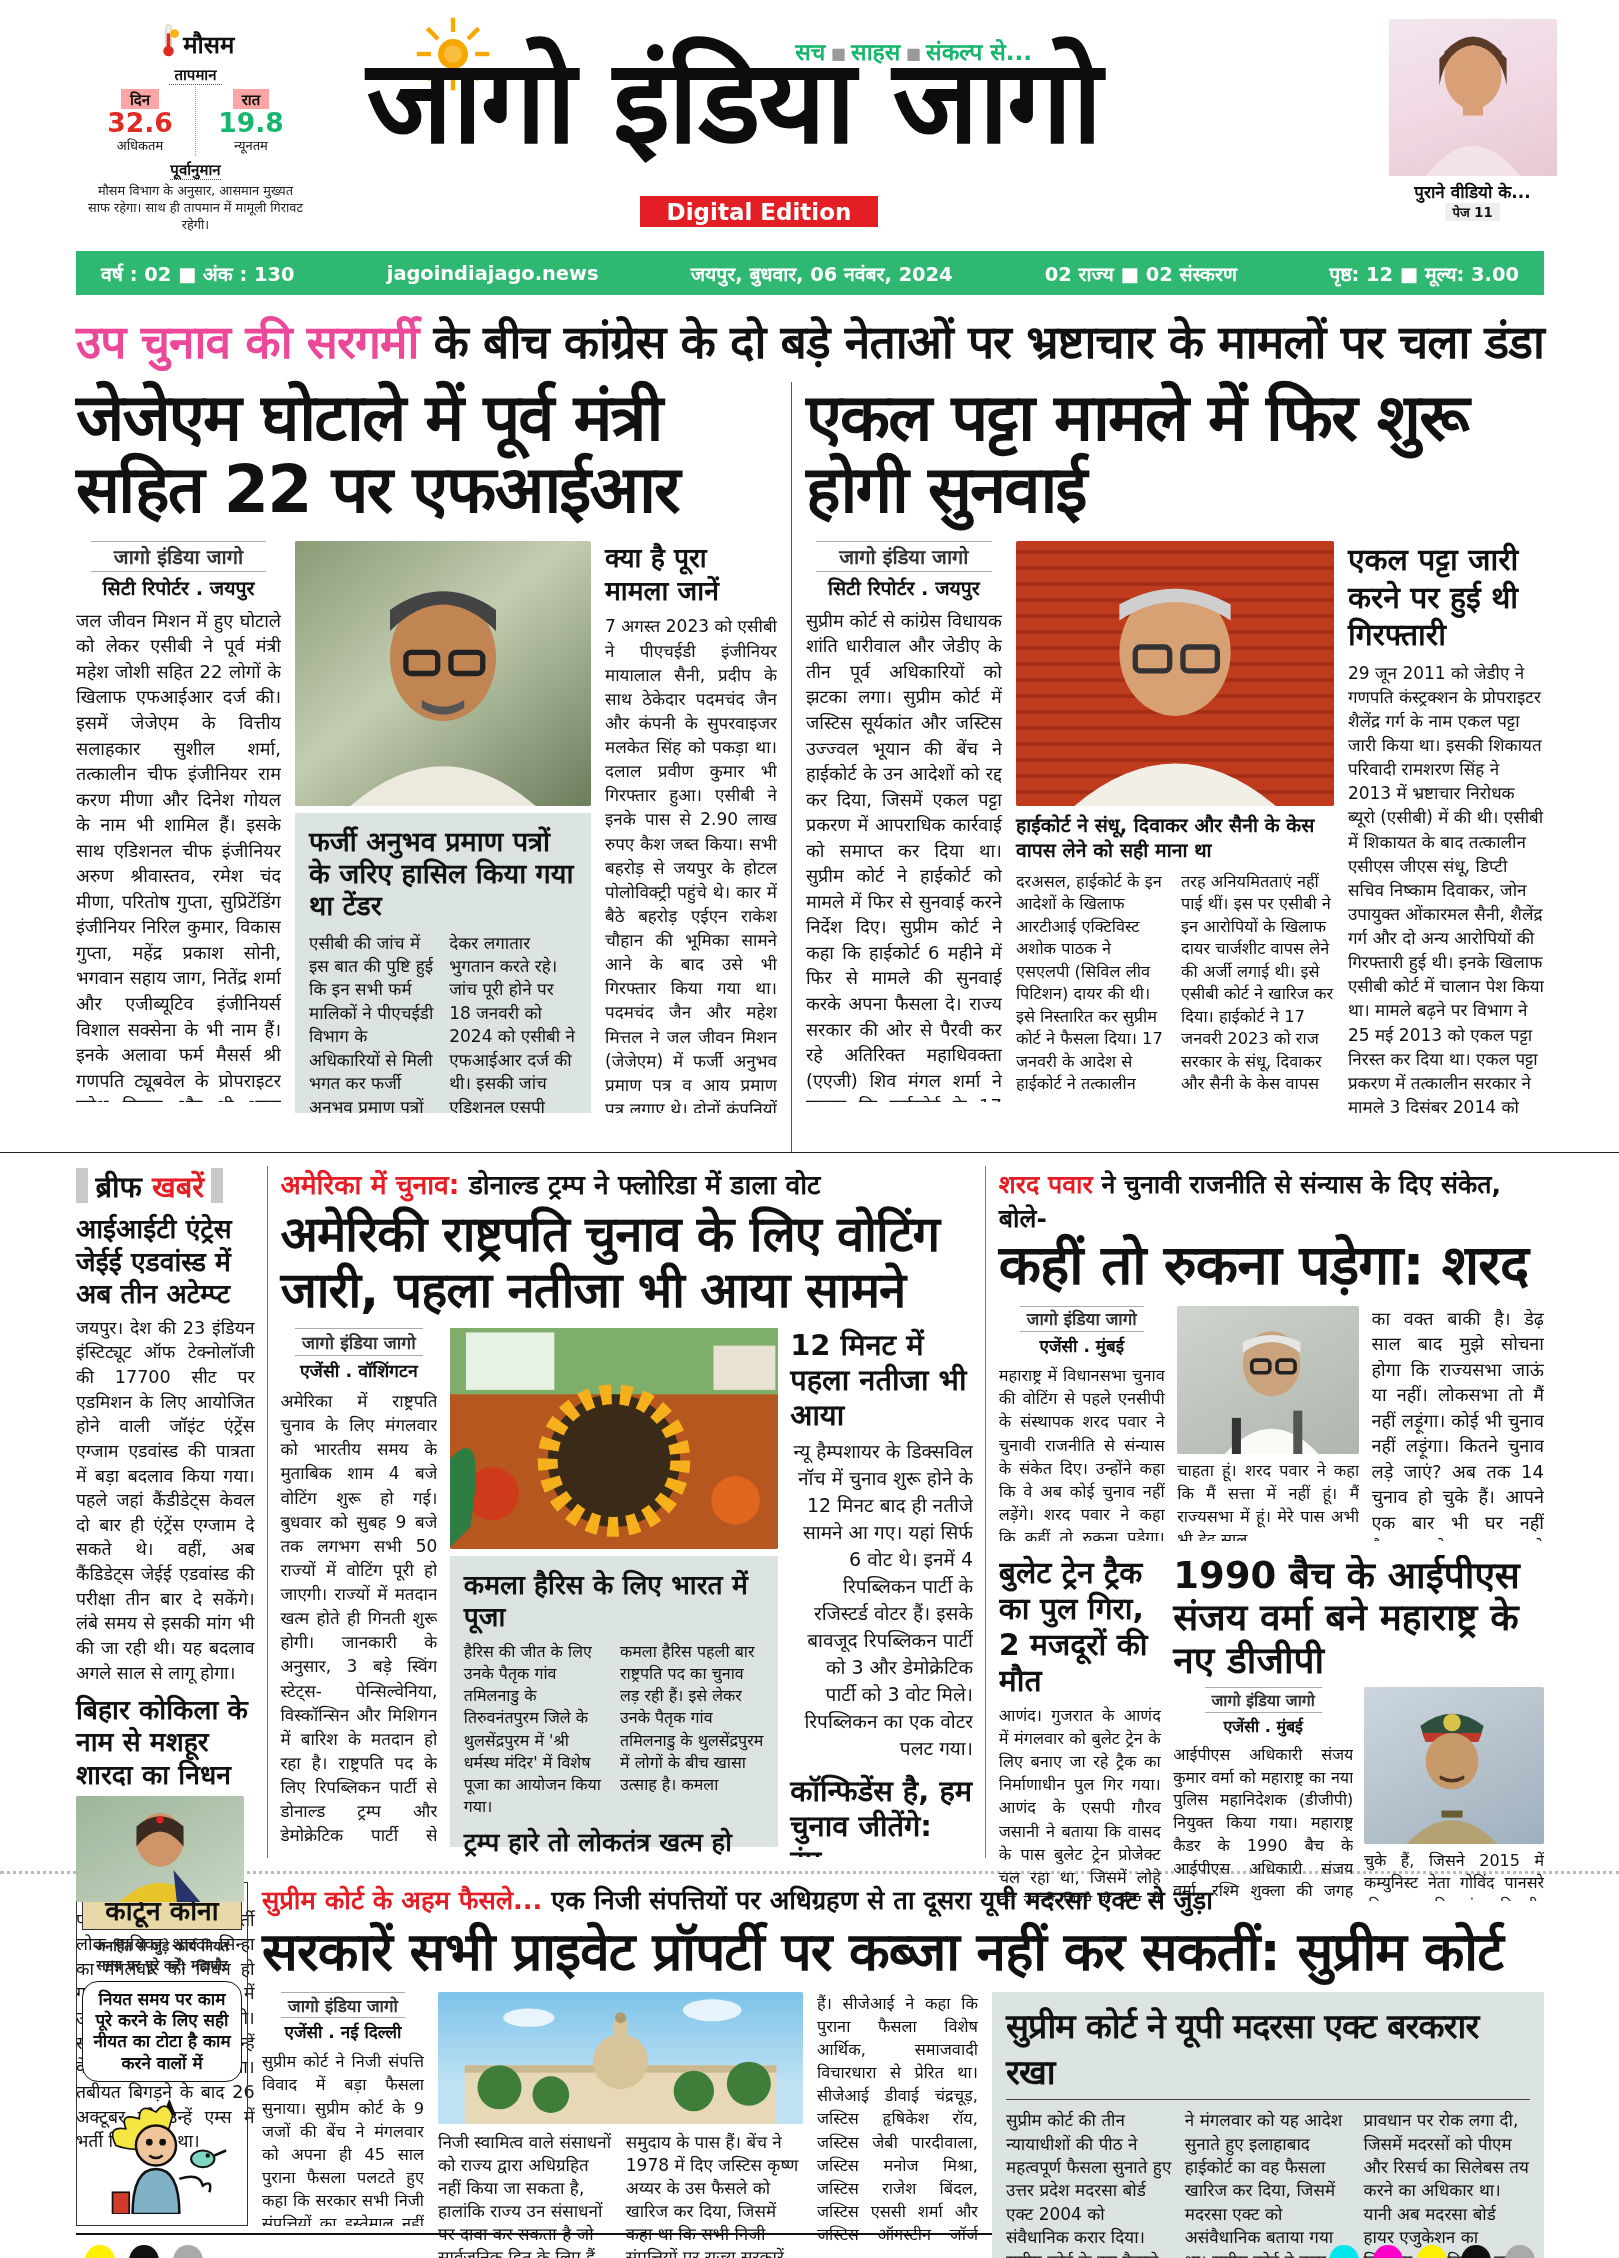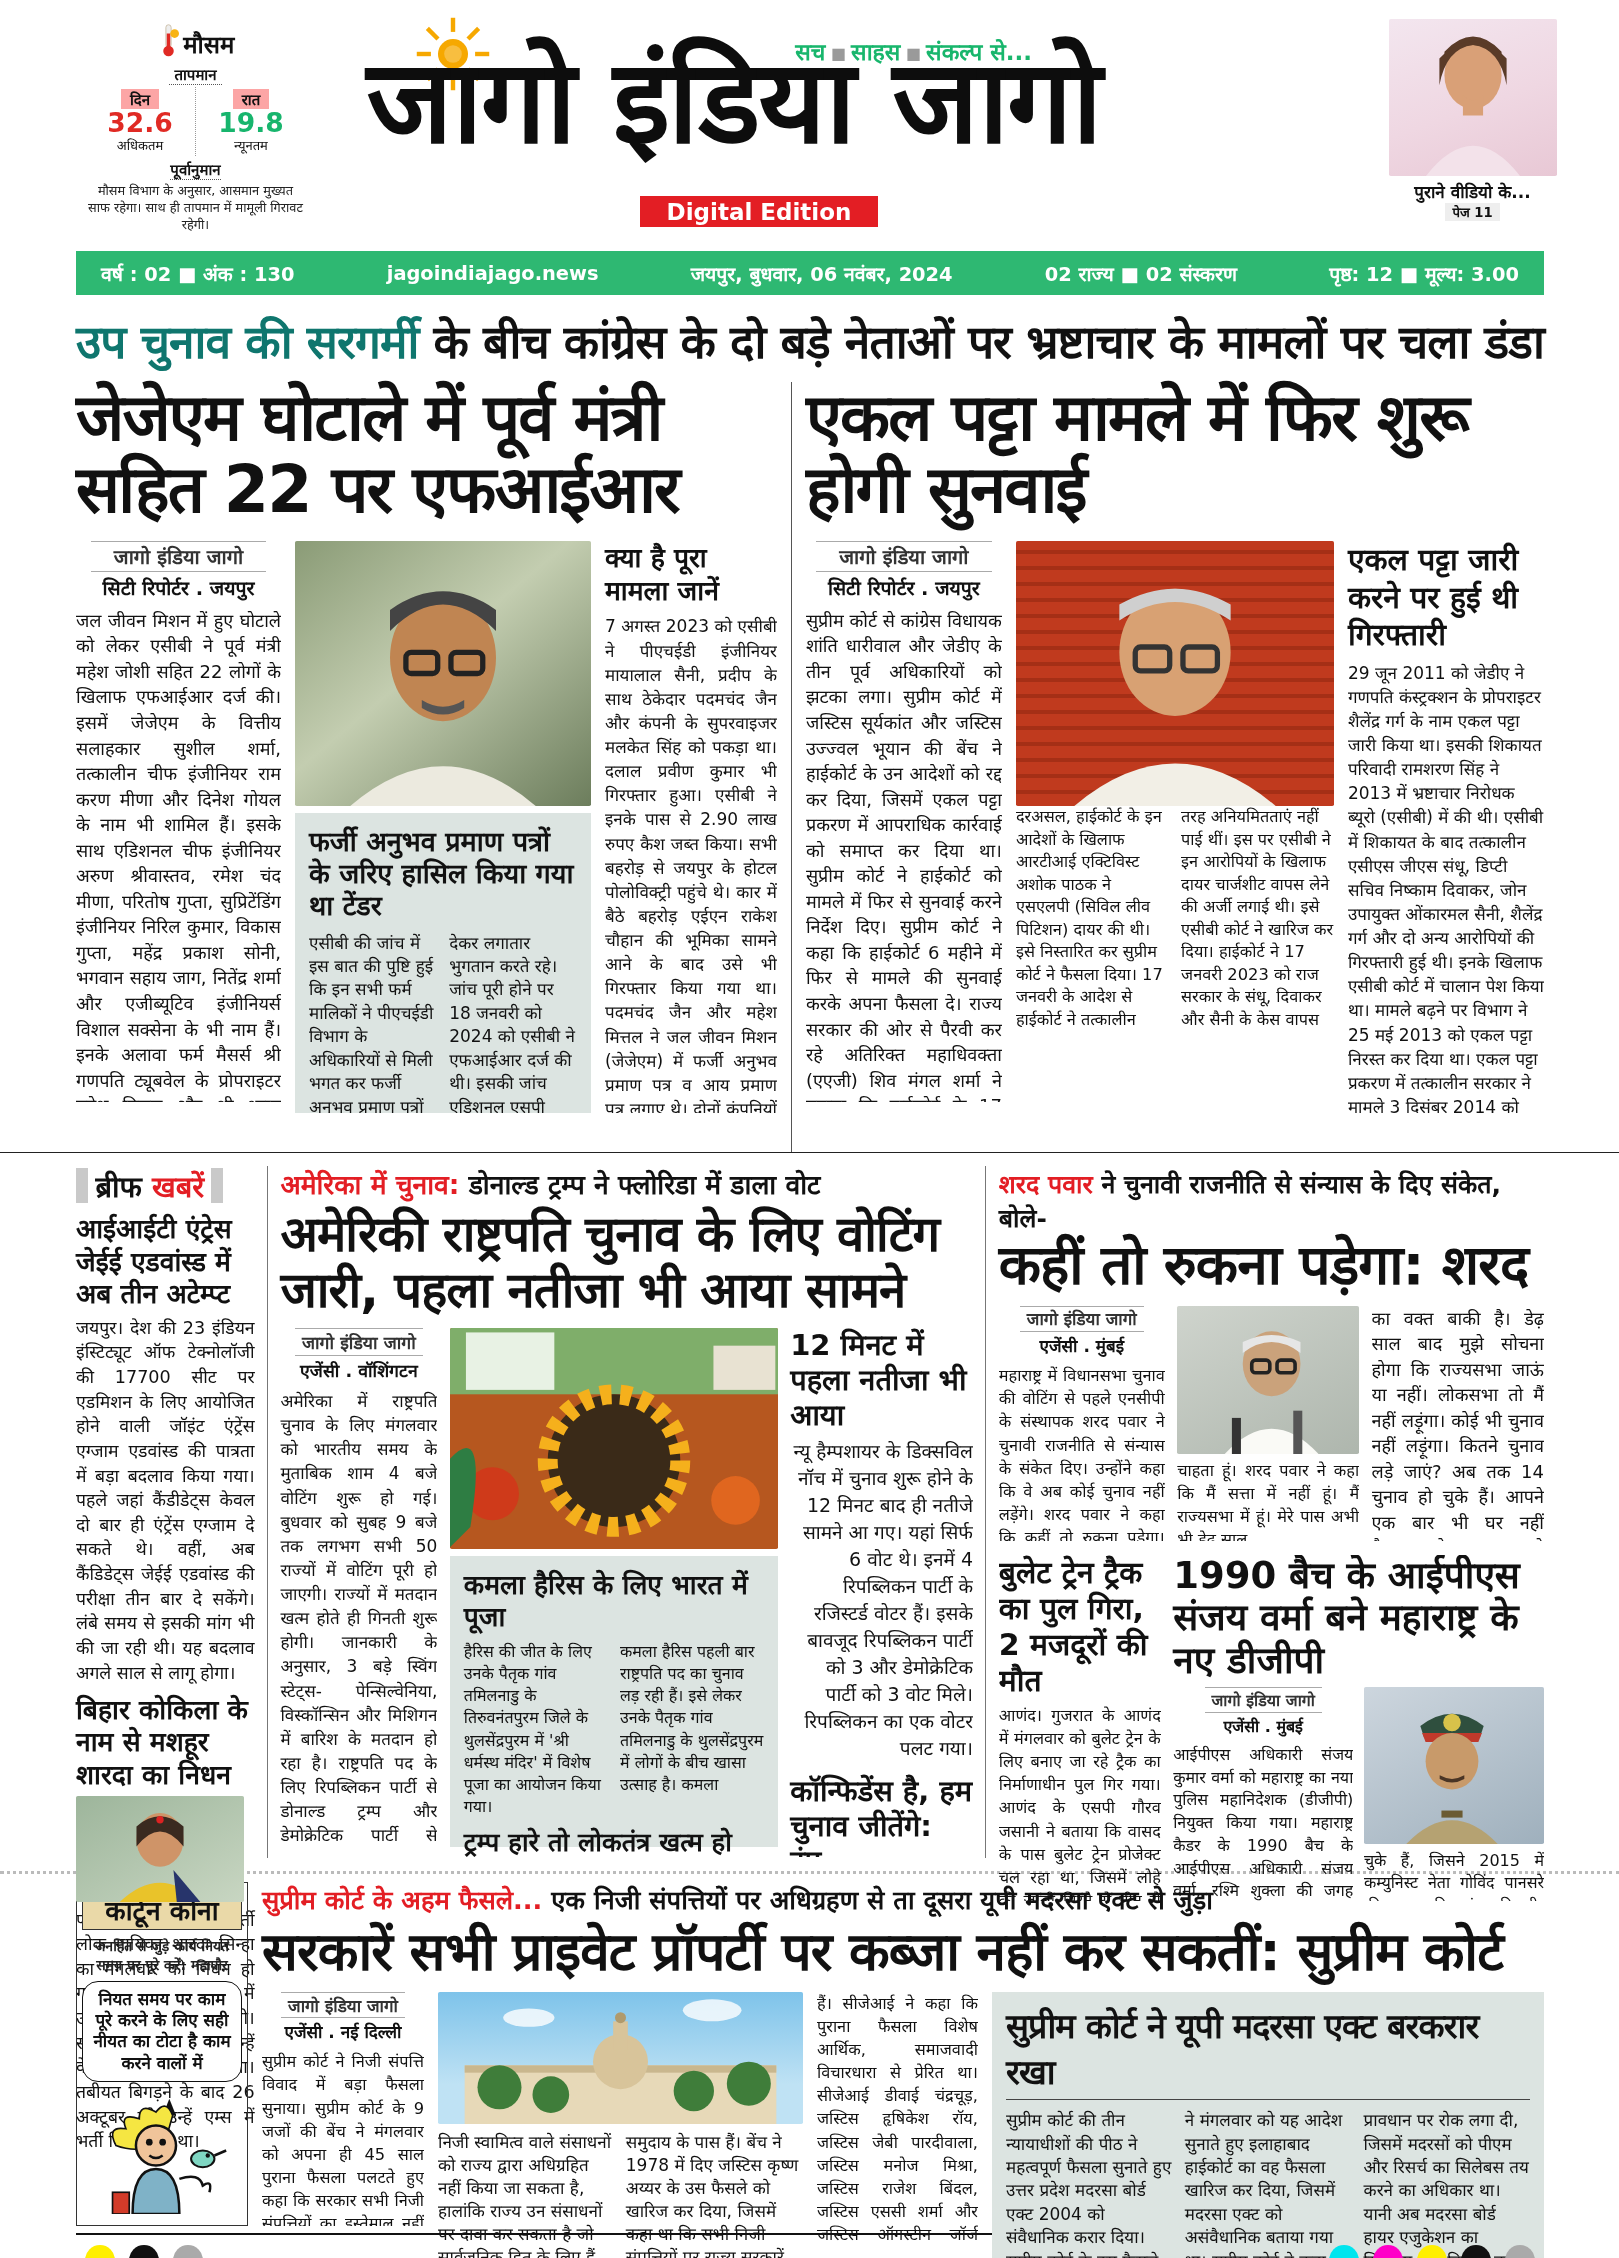--- a/index.html
+++ b/index.html
@@ -39,21 +39,21 @@
   .promo { position:absolute; right:55px; top:19.4px; width:185px; text-align:center; }
   .promo-photo { width:168px; height:157px; margin:0 auto; border-radius:3.5px;
     background:linear-gradient(160deg,#f3e6ef 0%,#efd7e2 55%,#e8c8d5 100%); position:relative; overflow:hidden;}
   .promo-line1 { font-size:17px; font-weight:bold; margin-top:3.5px;}
   .promo-line2 { font-size:13.2px; font-weight:bold; background:#eee; display:inline-block; padding:0 7px; }
   
   .infobar { height:44px; background:#2eb872; color:#fff; display:flex; align-items:center;
     justify-content:space-between; padding:0 25px; font-size:19.4px; font-weight:bold; margin:0 76px;}
   
   .strip { text-align:center; font-size:46px; font-weight:bold; padding:14px 0 5.3px 0; letter-spacing:-0.9px;}
-  .strip .red { color:#0f766e; }
+  .strip .red { color:#ec4899; }
   
   .byline-box { text-align:center; margin-bottom:7px; }
   .byline-a { font-weight:bold; font-size:20px; border-top:0.9px solid #aaa; border-bottom:0.9px solid #aaa;
     display:inline-block; padding:0.9px 23px; color:#333;}
   .byline-b { font-weight:bold; font-size:19.4px; margin-top:1.8px;}
   .body-text { font-size:18px; line-height:1.42; text-align:justify; overflow:hidden; }
   .photo { position:relative; overflow:hidden; border-radius:1.8px; }
   .graybox { background:#dce4e1; padding:12.4px 14px; }
   .vrule { width:0.9px; background:#555; }
   
@@ -266,20 +266,21 @@
         <div class="c-mid-r">
           <div class="photo" style="width:318px;height:265px;background:repeating-linear-gradient(0deg,#c03a1e 0 12.4px,#a52f16 12.4px 16px),#b23318;">
             <svg width="318" height="265" viewBox="0 0 120 100" preserveAspectRatio="xMidYMax meet">
               <ellipse cx="60" cy="42" rx="21" ry="24" fill="#d8a173"></ellipse>
               <path d="M39 30 Q60 16 81 30 L81 24 Q60 12 39 24 Z" fill="#cfcfcf"></path>
               <rect x="45" y="40" width="13" height="9" rx="2" fill="none" stroke="#333" stroke-width="2"></rect>
               <rect x="63" y="40" width="13" height="9" rx="2" fill="none" stroke="#333" stroke-width="2"></rect>
               <path d="M22 100 Q60 68 98 100 Z" fill="#f2efe6"></path>
             </svg>
           </div>
+          <div class="photo-caption">हाईकोर्ट ने संधू, दिवाकर और सैनी के केस वापस लेने को सही माना था</div>
           <div class="cap2cols" style="height:221px;overflow:hidden;">
             <div class="cc" style="font-size:16.3px;">दरअसल, हाईकोर्ट के इन आदेशों के खिलाफ आरटीआई एक्टिविस्ट अशोक पाठक ने एसएलपी (सिविल लीव पिटिशन) दायर की थी। इसे निस्तारित कर सुप्रीम कोर्ट ने फैसला दिया। 17 जनवरी के आदेश से हाईकोर्ट ने तत्कालीन जीएस संधू, निष्काम दिवाकर और ओंकारमल सैनी के खिलाफ आपराधिक कार्रवाई वापस ले ली थी।</div>
             <div class="cc" style="font-size:16.3px;">तरह अनियमितताएं नहीं पाई थीं। इस पर एसीबी ने इन आरोपियों के खिलाफ दायर चार्जशीट वापस लेने की अर्जी लगाई थी। इसे एसीबी कोर्ट ने खारिज कर दिया। हाईकोर्ट ने 17 जनवरी 2023 को राज सरकार के संधू, दिवाकर और सैनी के केस वापस लेने को सही माना था।</div>
           </div>
         </div>
         <div class="c-last">
           <div class="subhead" style="font-size:30px;">एकल पट्टा जारी करने पर हुई थी गिरफ्तारी</div>
           <div class="body-text" style="font-size:17px;text-align:left;height:463px;">29 जून 2011 को जेडीए ने गणपति कंस्ट्रक्शन के प्रोपराइटर शैलेंद्र गर्ग के नाम एकल पट्टा जारी किया था। इसकी शिकायत परिवादी रामशरण सिंह ने 2013 में भ्रष्टाचार निरोधक ब्यूरो (एसीबी) में की थी। एसीबी में शिकायत के बाद तत्कालीन एसीएस जीएस संधू, डिप्टी सचिव निष्काम दिवाकर, जोन उपायुक्त ओंकारमल सैनी, शैलेंद्र गर्ग और दो अन्य आरोपियों की गिरफ्तारी हुई थी। इनके खिलाफ एसीबी कोर्ट में चालान पेश किया था। मामले बढ़ने पर विभाग ने 25 मई 2013 को एकल पट्टा निरस्त कर दिया था। एकल पट्टा प्रकरण में तत्कालीन सरकार ने मामले 3 दिसंबर 2014 को एसीबी में वापस लेने का प्रार्थना पत्र लगाया था। आरोपियों के खिलाफ चालान पेश था। सरकार बदलते ही गहलोत सरकार में एसीबी ने मामले में तीन क्लोजर रिपोर्ट कोर्ट में पेश कर दी थी।</div>
         </div>
       </div>

